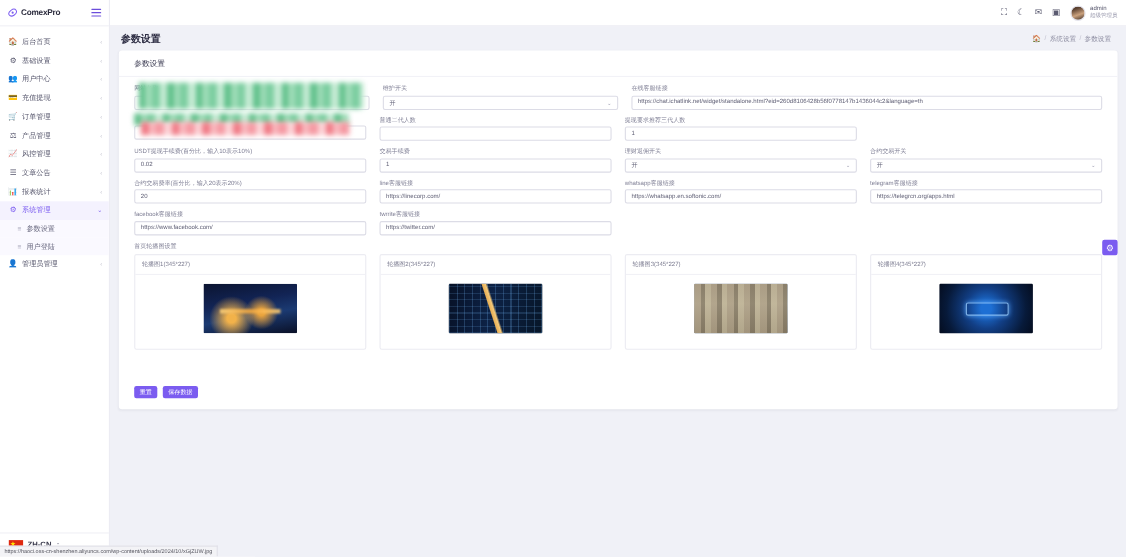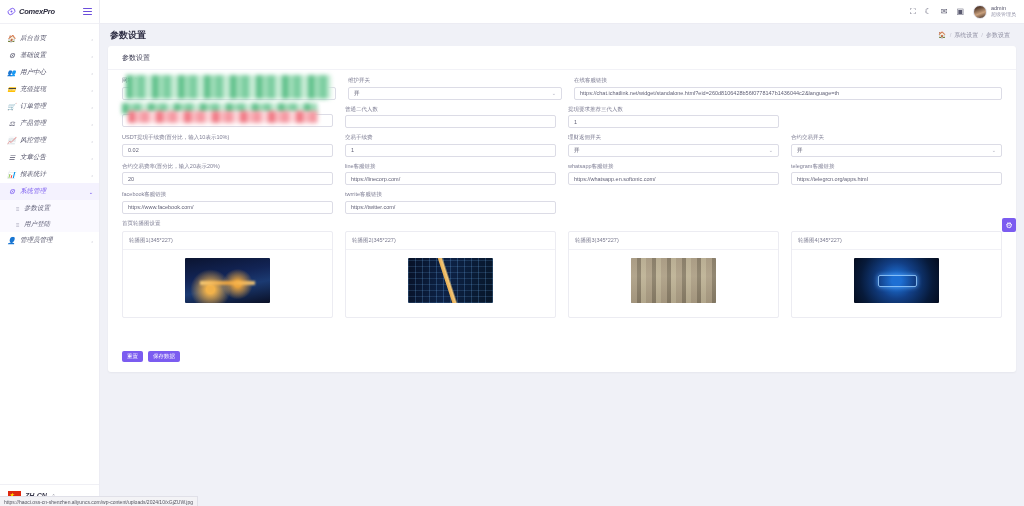--- a/index.html
+++ b/index.html
@@ -10,21 +10,20 @@
     overflow: hidden;
   }
   .app { position: relative; width: 1024px; height: 506px; display: flex; }
 
   
   .sidebar {
     width: 100px; height: 506px; background: #fff;
     border-right: 1px solid #ececf3;
     display: flex; flex-direction: column;
     flex: 0 0 100px;
-    font-style: italic;
   }
   .brand {
     height: 24px; display: flex; align-items: center;
     justify-content: space-between; padding: 0 7px;
     border-bottom: 1px solid #f0f0f5;
   }
   .brand-left { display: flex; align-items: center; gap: 3px; }
   .brand-logo { width: 9px; height: 9px; flex: 0 0 9px; }
   .brand-name { font-size: 7.5px; font-weight: bold; color: #2b2b3d; letter-spacing: -.2px; }
   .burger { display: flex; flex-direction: column; gap: 1.5px; cursor: pointer; }

